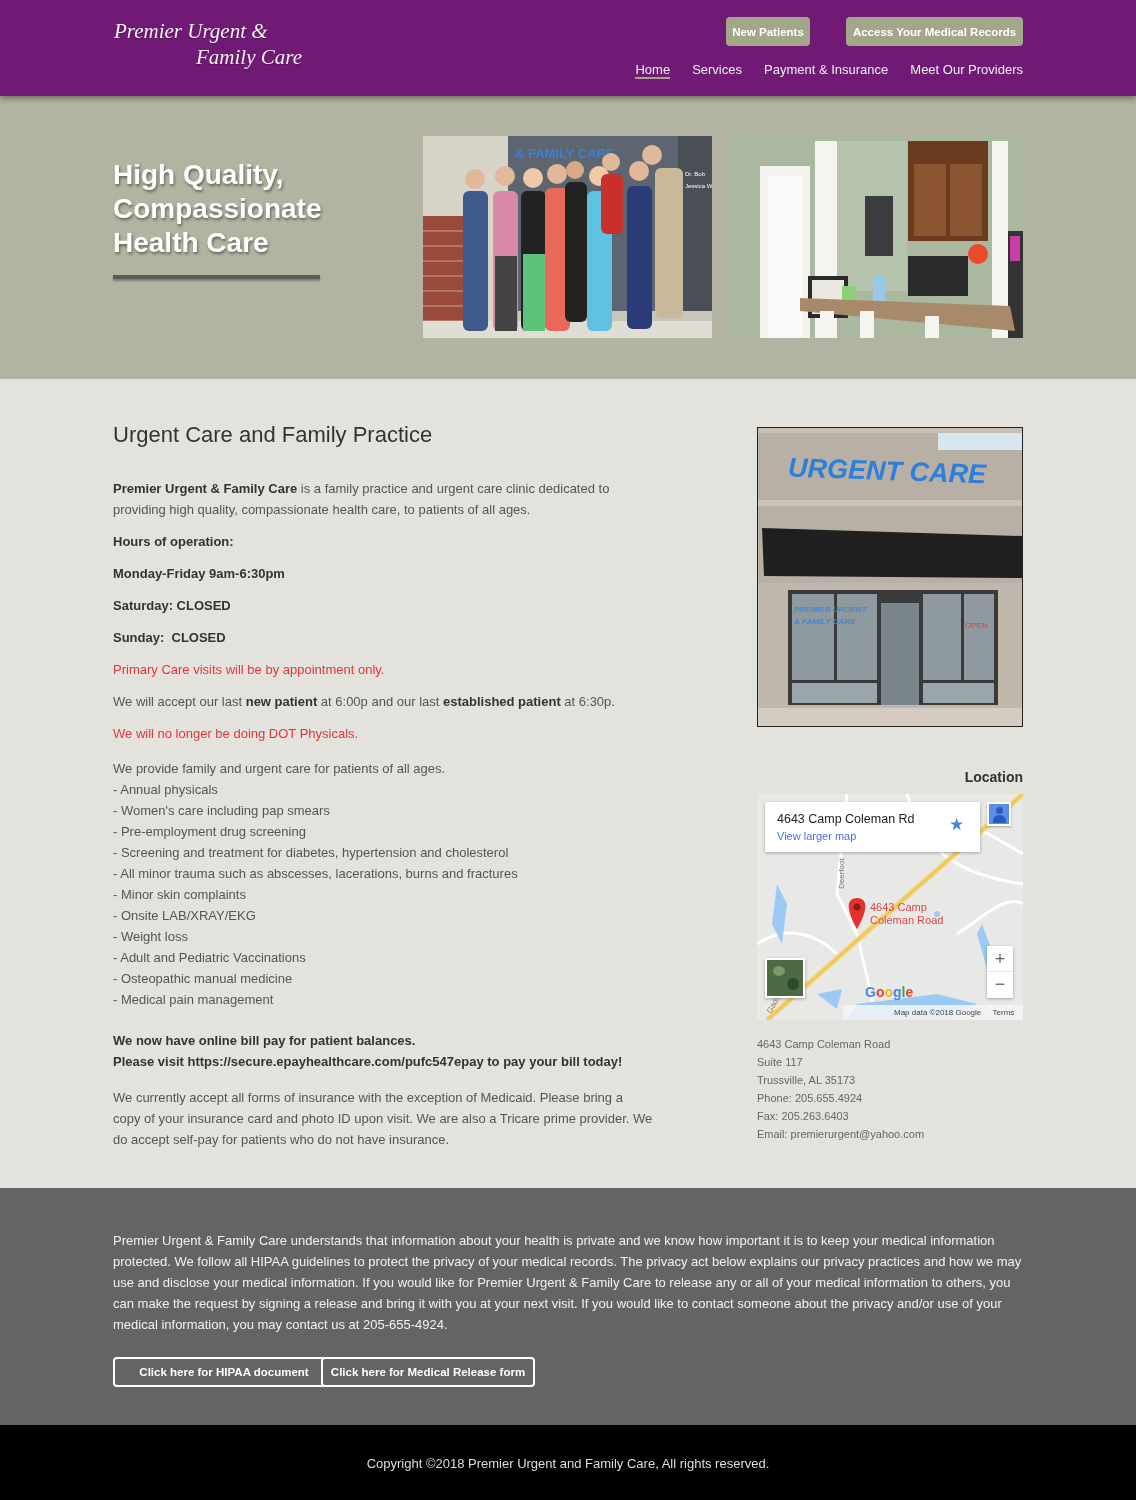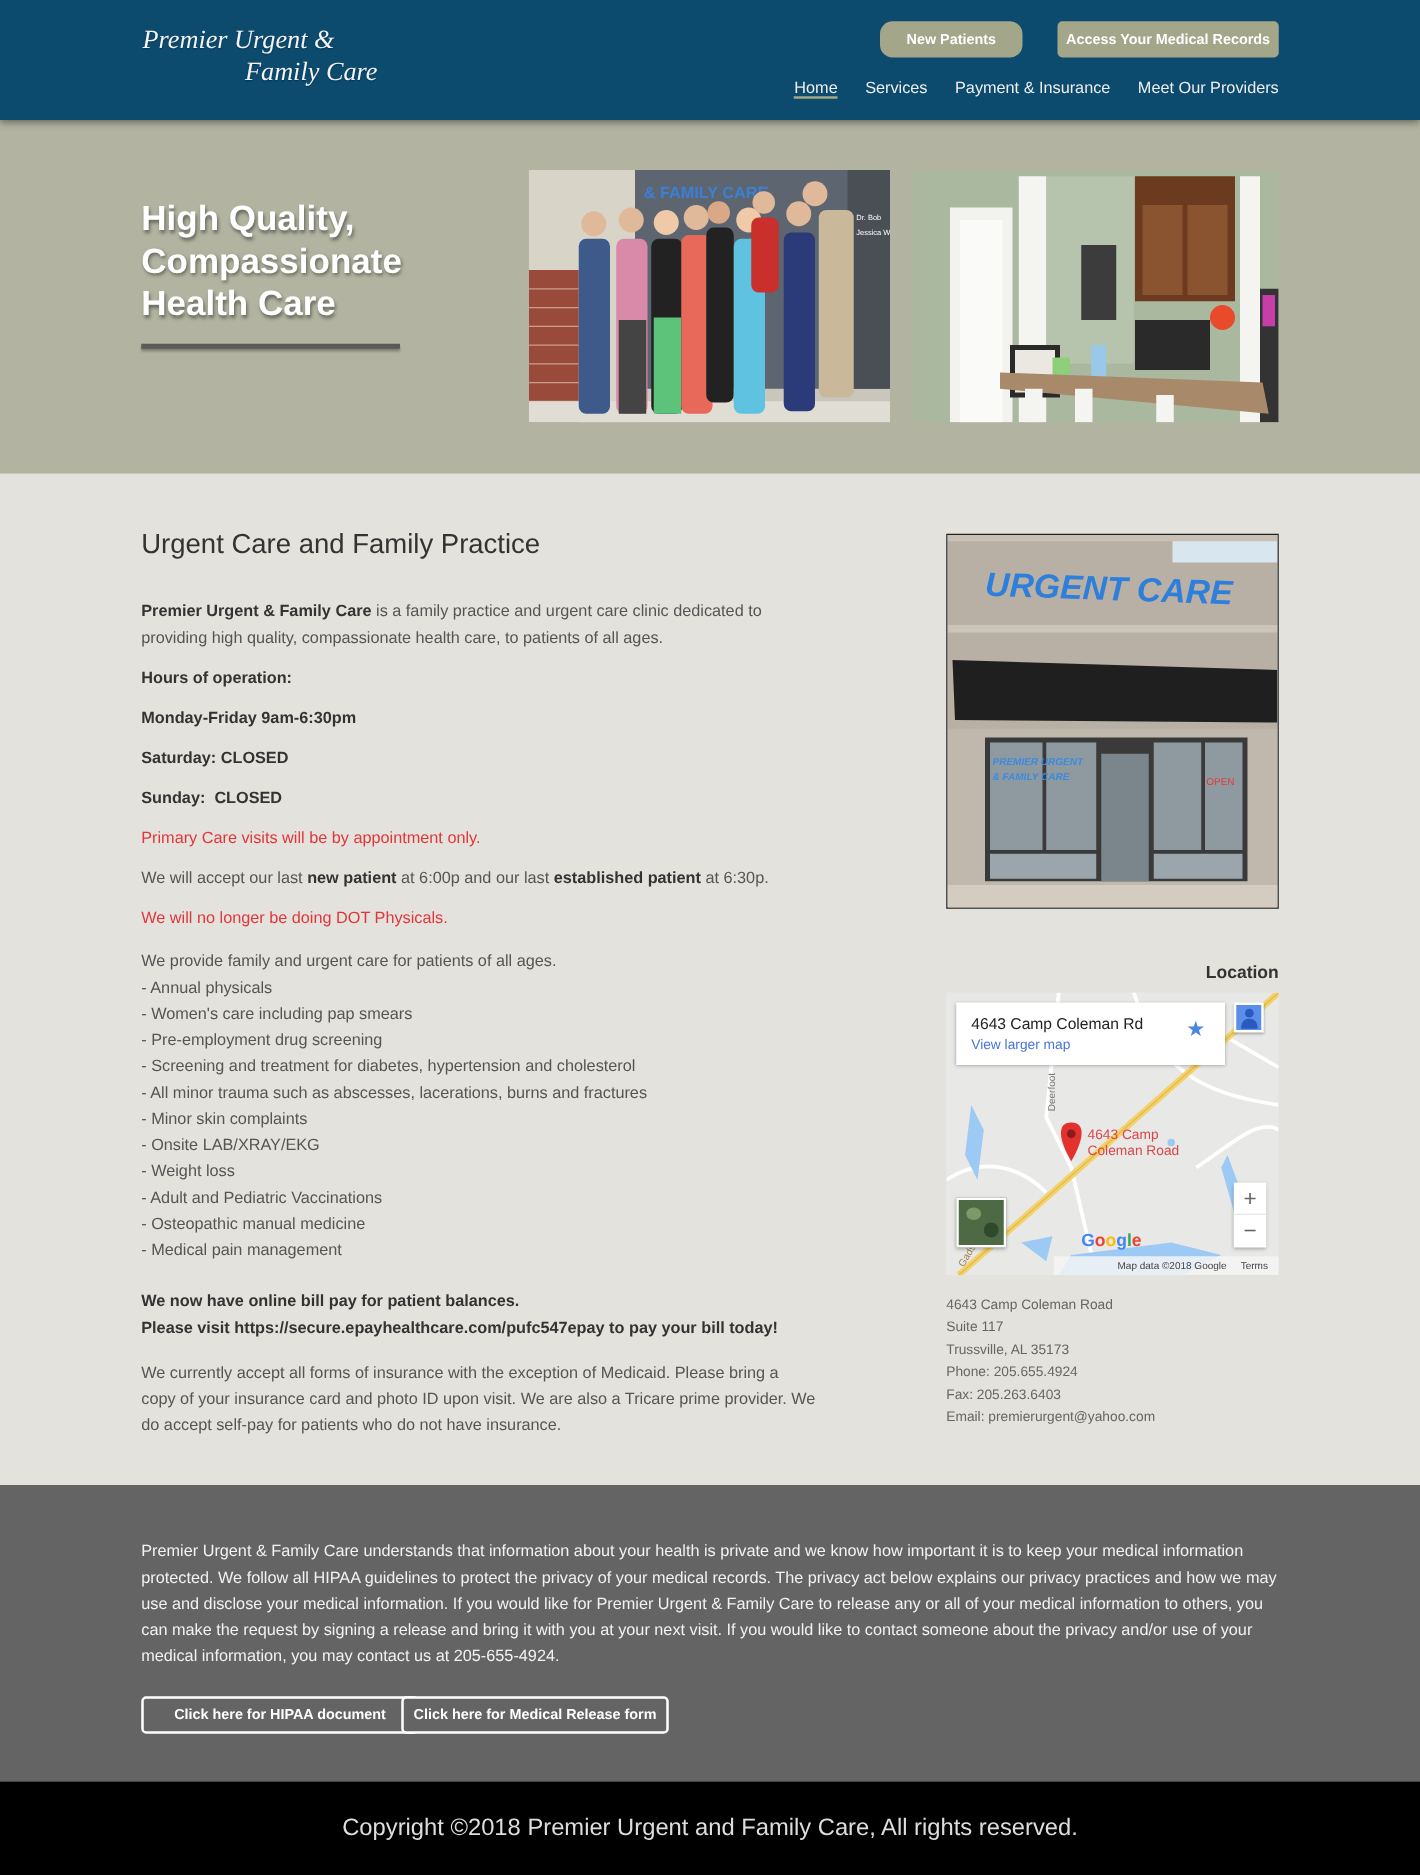--- a/index.html
+++ b/index.html
@@ -1,24 +1,24 @@
 <!DOCTYPE html>
 <html><head>
 <meta charset="utf-8">
 <style>
   * { box-sizing: border-box; margin: 0; padding: 0; }
   html, body { width: 1136px; }
   body { font-family: "Liberation Sans", "DejaVu Sans", sans-serif; background: #e3e2dc; color: #444; }
 
   
-  .header { position: relative; height: 96px; background: #0c4a6e; box-shadow: 0 2px 6px rgba(0,0,0,0.45); z-index: 2; }
+  .header { position: relative; height: 96px; background: #701a75; box-shadow: 0 2px 6px rgba(0,0,0,0.45); z-index: 2; }
   .logo { position: absolute; left: 114px; top: 18px; font-family: "Liberation Serif", "DejaVu Serif", serif; font-style: italic; color: #f4f4f4; font-size: 21px; line-height: 26px; text-shadow: 0 1px 1px rgba(0,0,0,0.3); }
   .logo .l2 { display: block; padding-left: 82px; }
   .btn-top { position: absolute; top: 17px; height: 29px; background: #a3a688; color: #fff; font-weight: bold; font-size: 11.5px; border-radius: 4px; display: flex; align-items: center; justify-content: center; }
-  .btn-new { left: 704px; width: 114px; border-radius: 10px; }
+  .btn-new { left: 726px; width: 84px; }
   .btn-records { left: 846px; width: 177px; }
   .nav { position: absolute; top: 62px; right: 113px; display: flex; gap: 22px; font-size: 13px; color: #eee; }
   .nav a { color: #eee; text-decoration: none; padding-bottom: 0; }
   .nav a.active { border-bottom: 2px solid #a3a688; }
 
   
   .hero { position: relative; height: 283px; background: #b2b4a1; }
   .hero-title { position: absolute; left: 113px; top: 158px; color: #fff; font-weight: bold; font-size: 28px; line-height: 34px; text-shadow: 1px 2px 3px rgba(0,0,0,0.45); }
   .hero-rule { position: absolute; left: 113px; top: 275px; width: 207px; height: 4px; background: #5a5a5a; box-shadow: 0 2px 2px rgba(0,0,0,0.3); }
   .hero-img { position: absolute; top: 136px; height: 202px; overflow: hidden; }
@@ -42,21 +42,21 @@
   .map { top: 793px; height: 226px; background: #e8e8e6; overflow: hidden; }
   .address { top: 1034px; font-size: 11px; line-height: 18px; color: #666; }
 
   
   .privacy { position: relative; height: 237px; background: #646464; }
   .privacy p { position: absolute; left: 113px; top: 230px; width: 915px; color: #f2f2f2; font-size: 13px; line-height: 21px; }
   .pbtn { position: absolute; top: 1357px; height: 30px; border: 2px solid #fff; border-radius: 4px; color: #fff; font-weight: bold; font-size: 11.5px; display: flex; align-items: center; justify-content: center; background: #646464; }
   .pbtn-hipaa { left: 113px; width: 222px; }
   .pbtn-release { left: 321px; width: 214px; }
 
-  .footer { height: 76px; background: #000; color: #ddd; font-size: 19px; display: flex; align-items: center; justify-content: center; }
+  .footer { height: 76px; background: #000; color: #ddd; font-size: 13px; display: flex; align-items: center; justify-content: center; }
 
   .abs { position: absolute; }
 </style>
 </head>
 <body>
 
 <div class="header">
   <div class="logo">
     <span>Premier Urgent &amp;</span>
     <span class="l2">Family Care</span>

